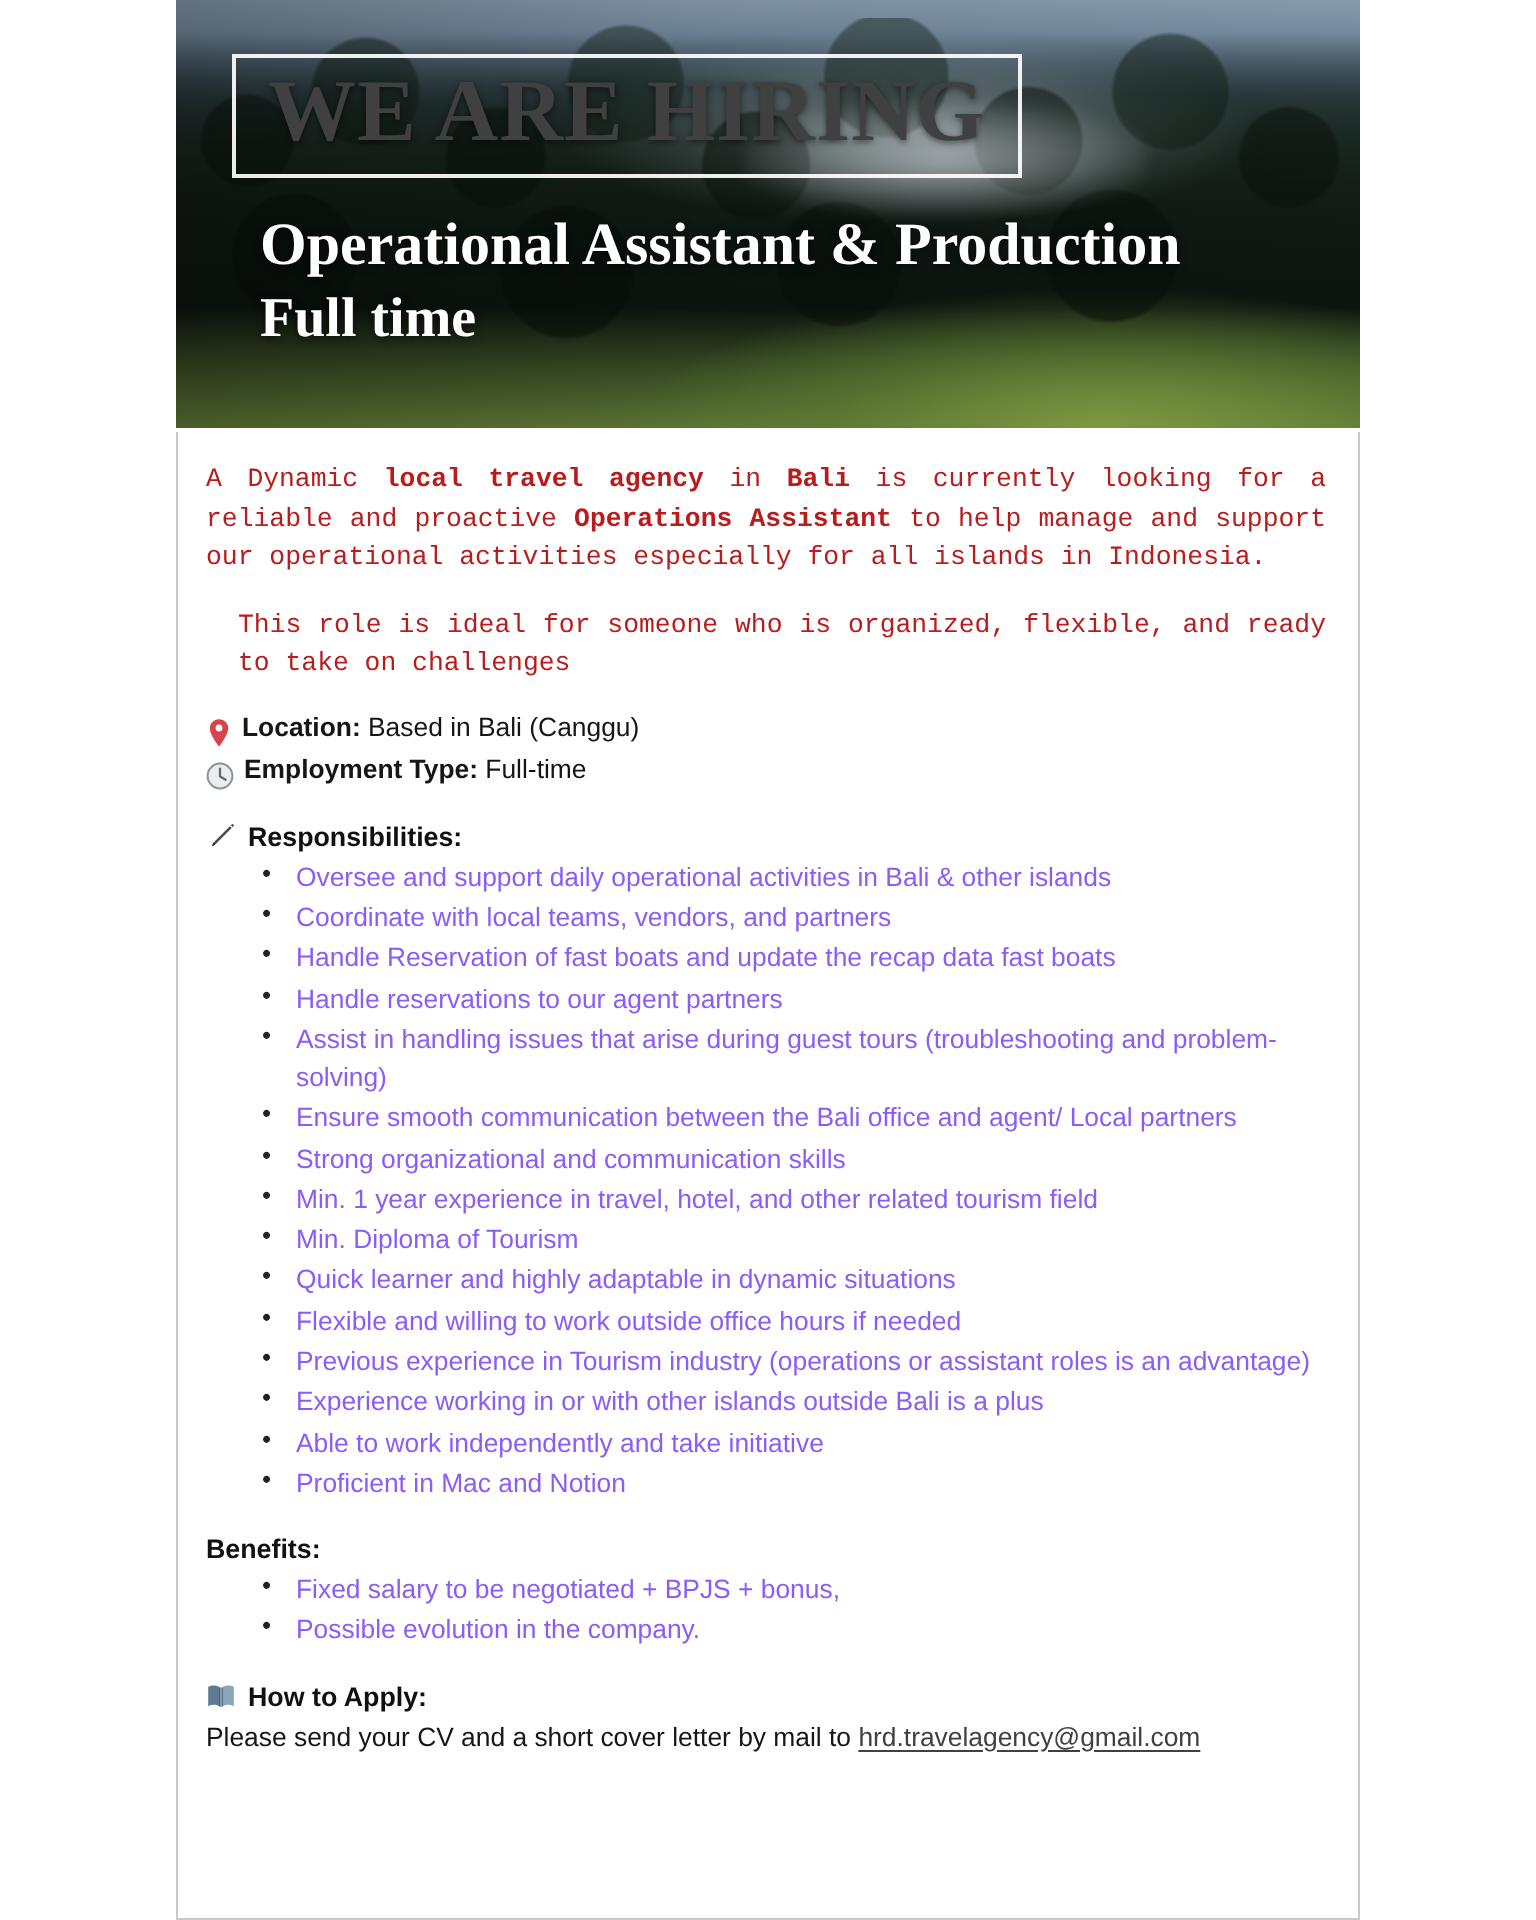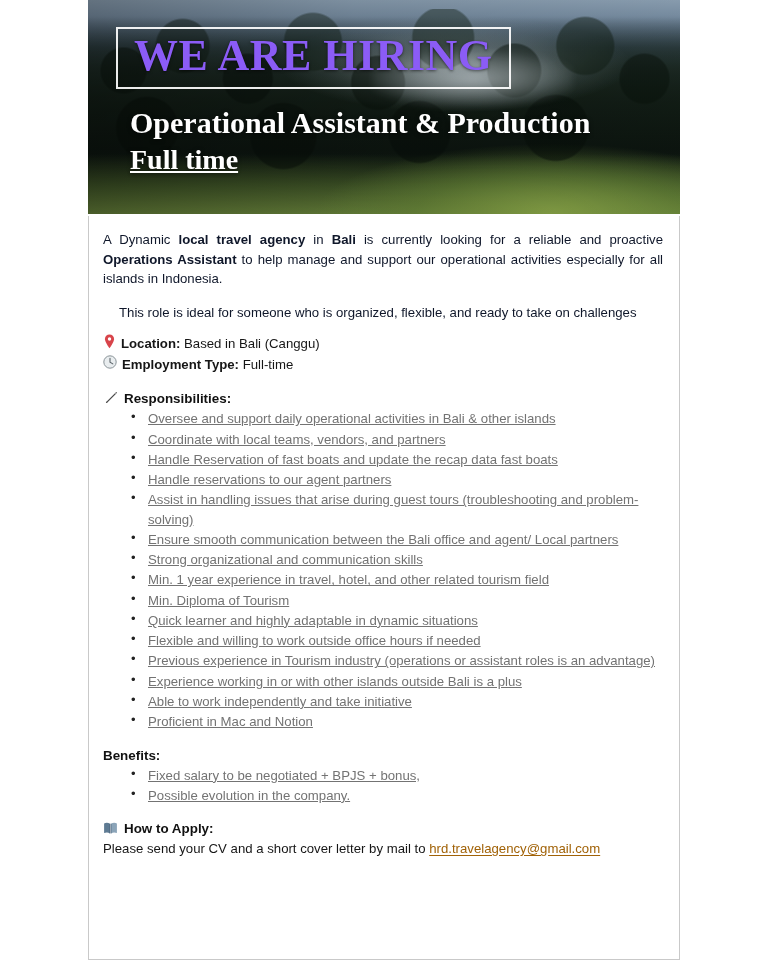--- a/index.html
+++ b/index.html
@@ -87,41 +87,40 @@
     left: 28px;
     top: 27px;
     padding: 5px 16px 9px 16px;
     border: 2px solid rgba(255,255,255,0.92);
   }
   .hiring-text {
     font-family: "Liberation Serif", serif;
     font-weight: bold;
     font-size: 44px;
     line-height: 1.0;
-    color: #8b5cf6;
+    color: #404040;
     letter-spacing: 0.5px;
     white-space: nowrap;
     text-shadow: 0 1px 3px rgba(0,0,0,0.55);
   }
   .role-line {
     position: absolute;
     left: 42px;
     top: 104px;
     font-family: "Liberation Serif", serif;
     font-weight: bold;
     font-size: 30px;
     line-height: 1.28;
     color: #ffffff;
     white-space: nowrap;
     text-shadow: 0 1px 4px rgba(0,0,0,0.6);
   }
   .role-line.second {
     top: 142px;
     font-size: 28px;
-    text-decoration: underline;
   }
 
   
   .card {
     position: absolute;
     left: 88px;
     top: 216px;
     width: 592px;
     height: 744px;
     background: #ffffff;
@@ -131,31 +130,32 @@
   }
   .card-inner {
     padding: 14px 16px 0 14px;
   }
 
   p.para {
     margin: 0 0 14px 0;
     font-size: 13.2px;
     line-height: 1.48;
     text-align: justify;
-    color: #0f172a;
+    color: #b91c1c;
+    font-family: Liberation Mono, monospace;
   }
   p.para b { font-weight: bold; }
   p.para.tight { margin-bottom: 12px; margin-left: 16px; }
 
   .meta-line {
     font-size: 13.2px;
     line-height: 1.52;
     color: #161616;
     display: flex;
-    align-items: flex-start;
+    align-items: flex-end;
     gap: 5px;
     margin-bottom: 1px;
   }
   .meta-line b { font-weight: bold; }
 
   .section-head {
     display: flex;
     gap: 6px;
     font-size: 13.4px;
     font-weight: bold;
@@ -166,44 +166,43 @@
 
   ul.bullets {
     margin: 0;
     padding: 0 0 0 45px;
     list-style: none;
   }
   ul.bullets li {
     position: relative;
     font-size: 13.2px;
     line-height: 1.46;
-    color: #737373;
+    color: #8b5cf6;
     margin-bottom: 1px;
     text-align: left;
     padding-right: 4px;
-    text-decoration: underline;
   }
   ul.bullets li::before {
     content: "\2022";
     position: absolute;
     left: -17px;
     top: -1px;
     font-size: 13px;
     color: #222;
   }
   ul.bullets li.justify { text-align: justify; }
 
   .apply-text {
     font-size: 13.2px;
     line-height: 1.5;
     color: #161616;
     margin: 2px 0 0 0;
   }
   .email-link {
-    color: #a16207;
+    color: #404040;
     text-decoration: underline;
     text-underline-offset: 2px;
   }
 
   
   .icon {
     display: inline-block;
     flex: 0 0 auto;
     position: relative;
   }

